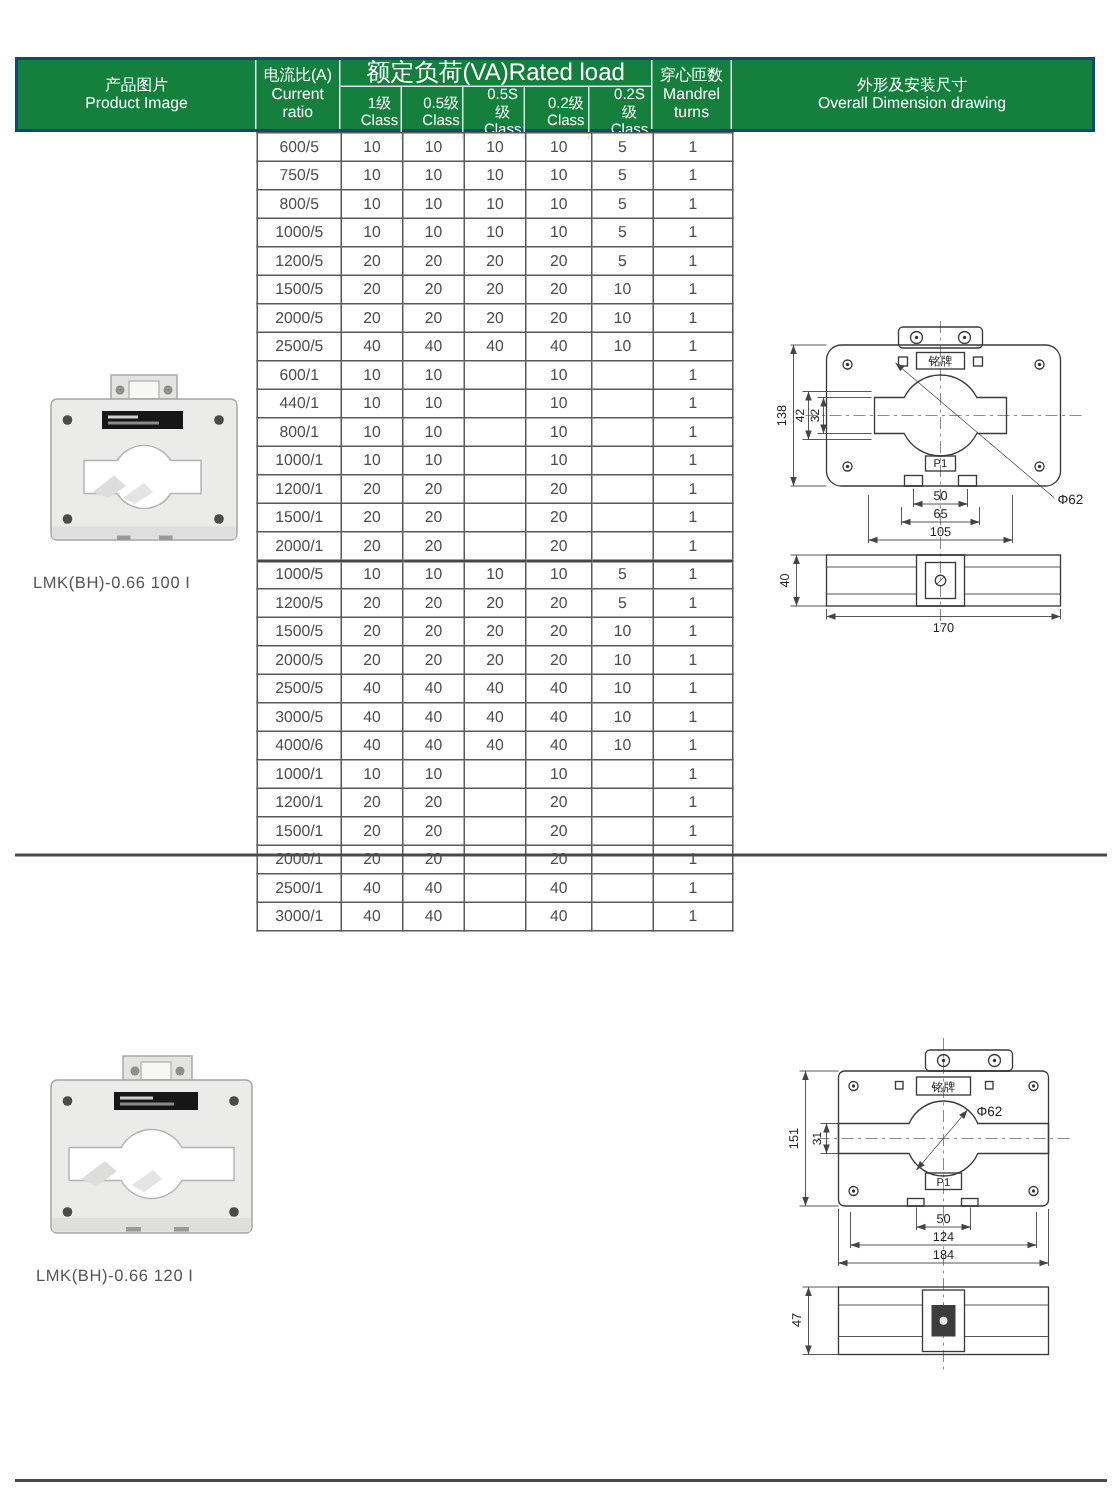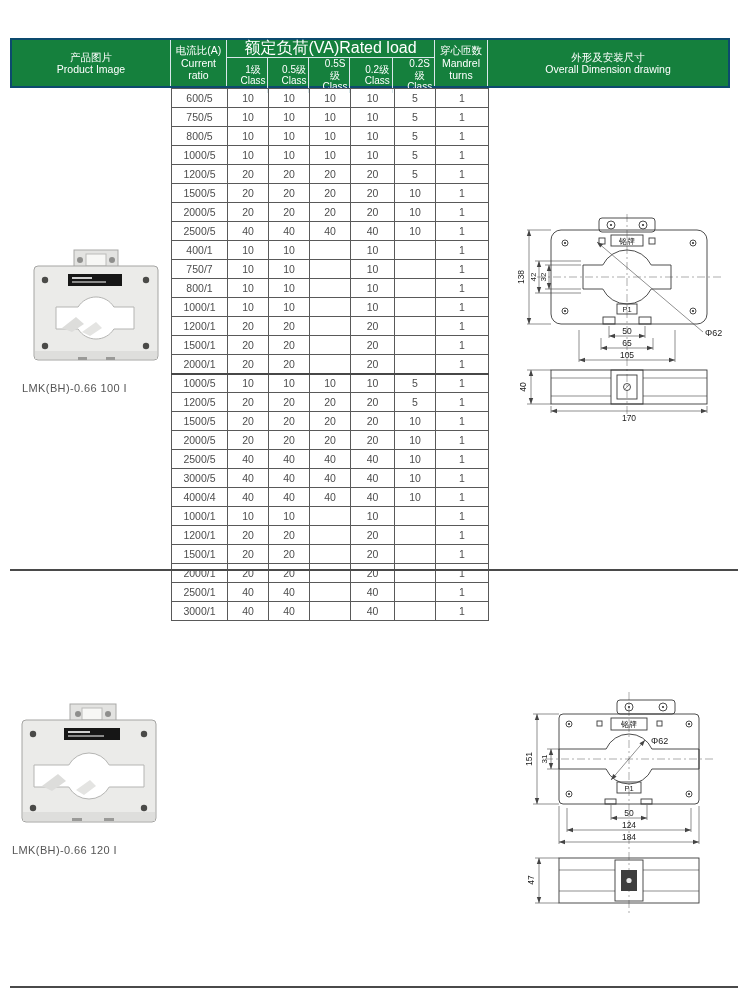--- a/index.html
+++ b/index.html
@@ -28,21 +28,21 @@
                 font-size:10.5px;color:#4c4c4c;padding:0;overflow:hidden;}
   table.grid tr{height:19px;}
   tbody[data-section="1"] tr:first-child td{border-top:2px solid #474747;}
   .divider,.bottomline{position:absolute;left:10px;width:728px;height:2px;background:#4a4a4a;}
   .divider{top:569px;}
   .bottomline{top:986px;}
   
   .fig{position:absolute;text-align:left;}
   .fig .plabel{margin-top:10px;font-size:11px;color:#555;letter-spacing:.4px;}
   .fig1{left:22px;top:240px;width:150px;}
-  .fig2{left:12px;top:692px;width:155px;}
+  .fig2{left:24px;top:692px;width:155px;}
   .dwg1{left:497px;top:212px;}
   .dwg2{left:499px;top:688px;}
   svg .ol{stroke:#3a3a3a;stroke-width:.9;fill:none;}
   svg .dim{stroke:#444;stroke-width:.6;fill:none;}
   svg .cl{stroke:#8a8a8a;stroke-width:.7;fill:none;stroke-dasharray:8 3 2 3;}
   svg text{font-family:"Liberation Sans","DejaVu Sans",sans-serif;fill:#222;}
   .dt{font-size:8.5px;}
   .dn{font-size:8px;}
   .ds{font-size:7.5px;}
   .dphi{font-size:9px;}
@@ -158,30 +158,30 @@
         <tr>
           <td>2500/5</td>
           <td>40</td>
           <td>40</td>
           <td>40</td>
           <td>40</td>
           <td>10</td>
           <td>1</td>
         </tr>
         <tr>
-          <td>400/1</td>
-          <td>10</td>
-          <td>10</td>
-          <td></td>
-          <td>10</td>
-          <td></td>
-          <td>1</td>
-        </tr>
-        <tr>
-          <td>750/7</td>
+          <td>600/1</td>
+          <td>10</td>
+          <td>10</td>
+          <td></td>
+          <td>10</td>
+          <td></td>
+          <td>1</td>
+        </tr>
+        <tr>
+          <td>440/1</td>
           <td>10</td>
           <td>10</td>
           <td></td>
           <td>10</td>
           <td></td>
           <td>1</td>
         </tr>
         <tr>
           <td>800/1</td>
           <td>10</td>
@@ -277,21 +277,21 @@
         <tr>
           <td>3000/5</td>
           <td>40</td>
           <td>40</td>
           <td>40</td>
           <td>40</td>
           <td>10</td>
           <td>1</td>
         </tr>
         <tr>
-          <td>4000/4</td>
+          <td>4000/6</td>
           <td>40</td>
           <td>40</td>
           <td>40</td>
           <td>40</td>
           <td>10</td>
           <td>1</td>
         </tr>
         <tr>
           <td>1000/1</td>
           <td>10</td>

